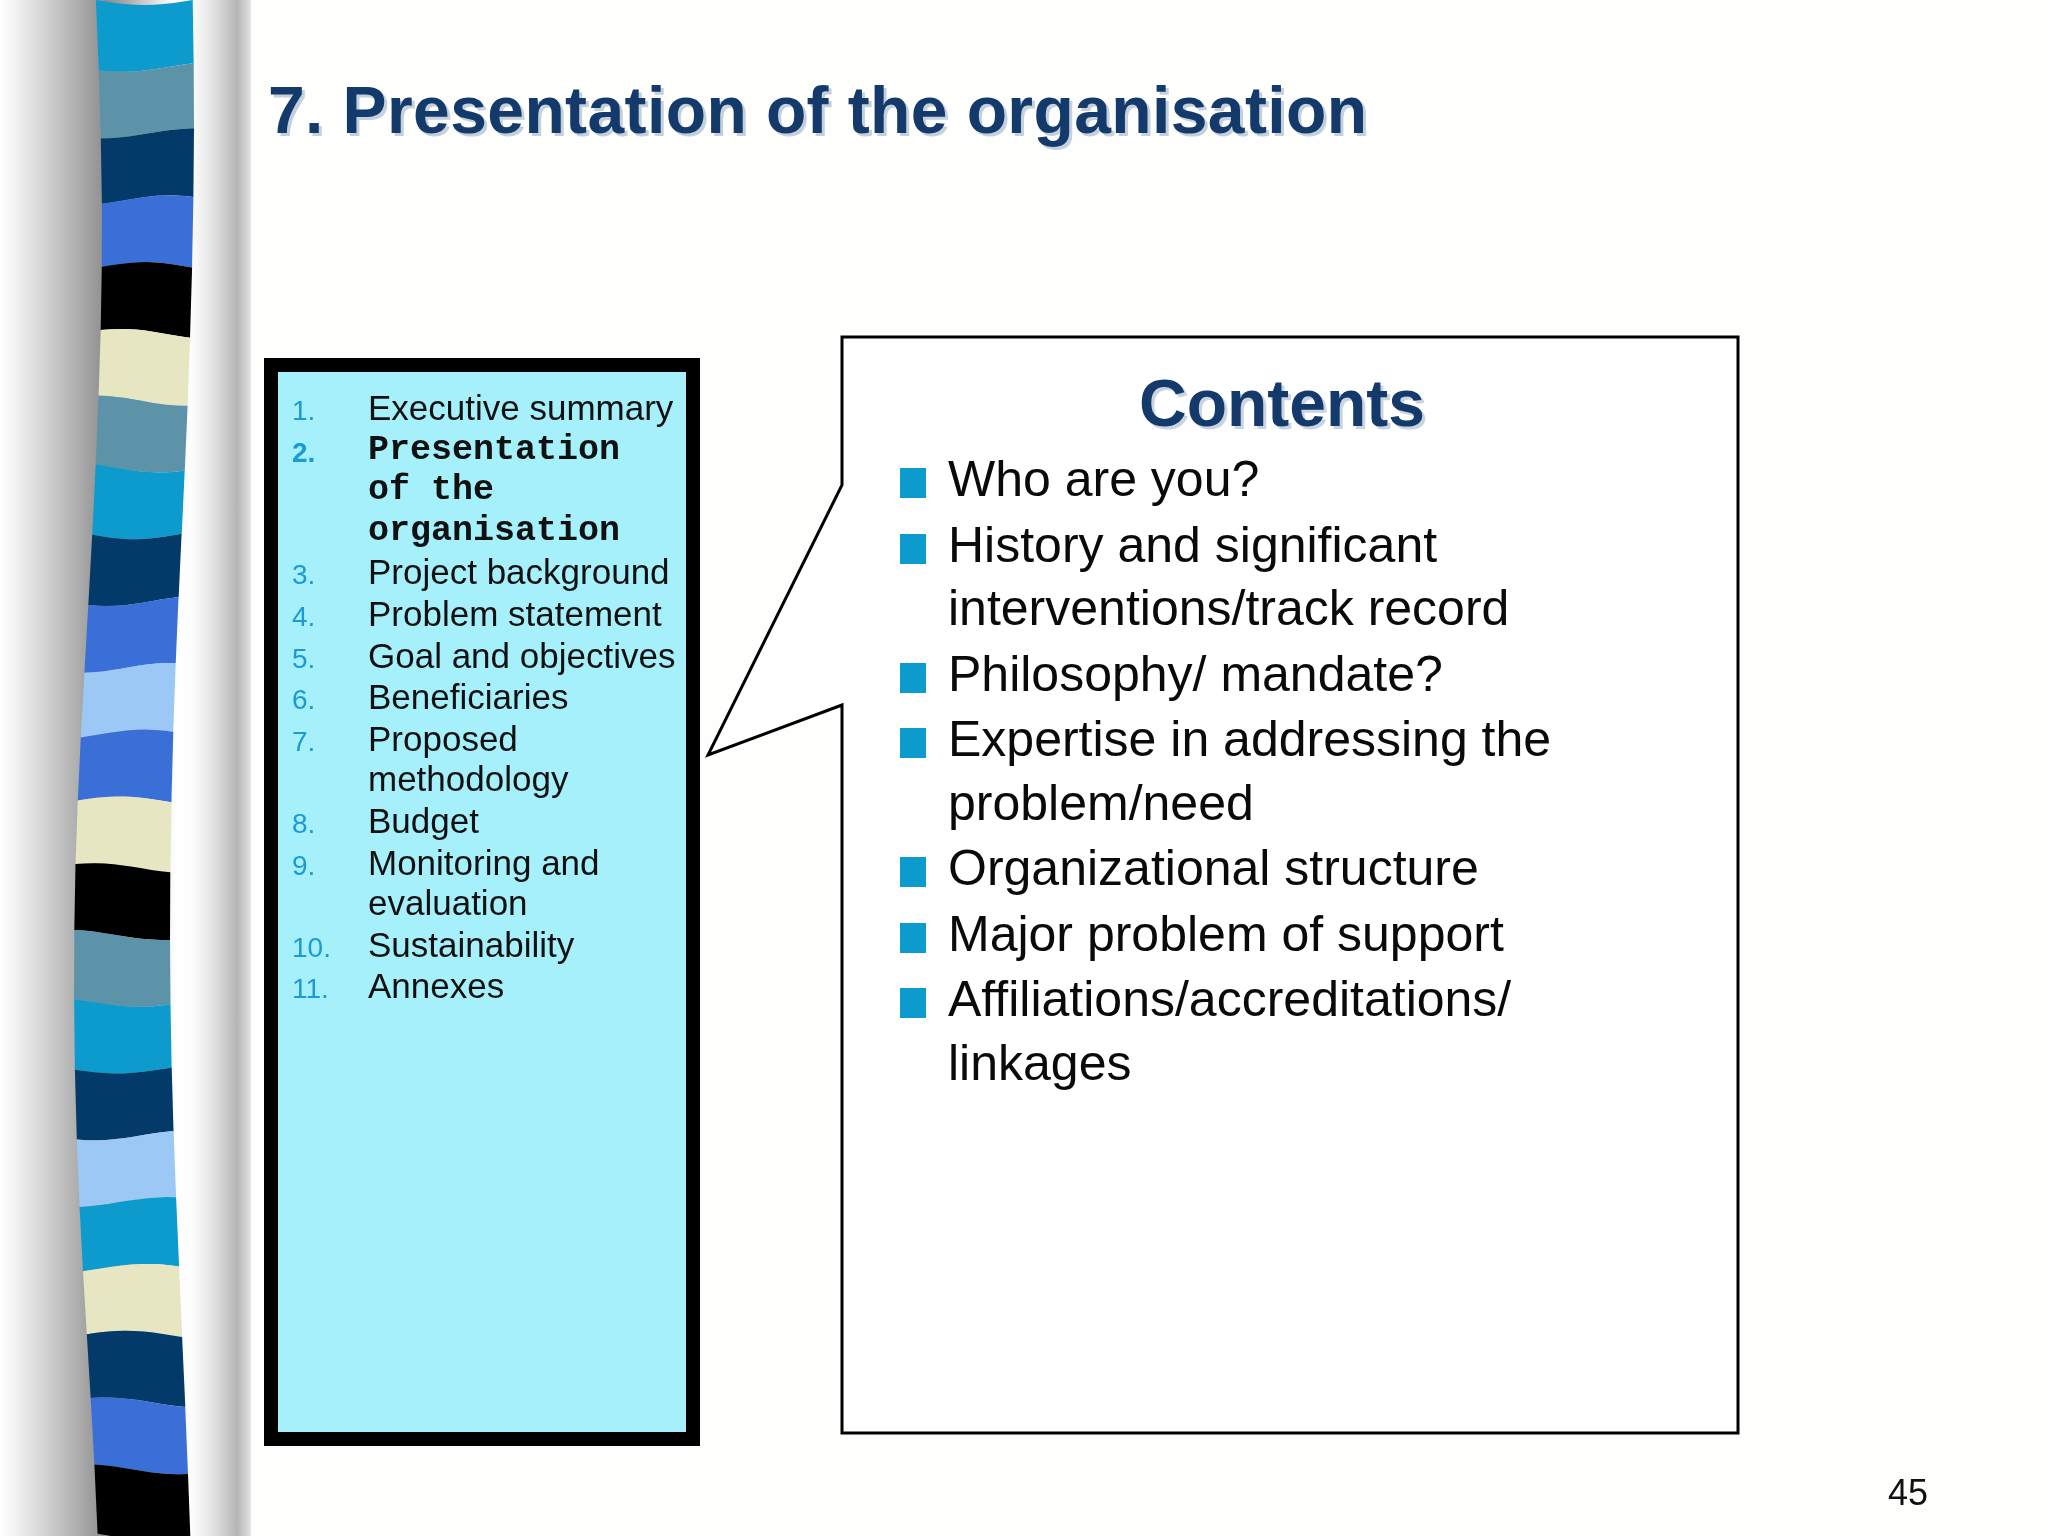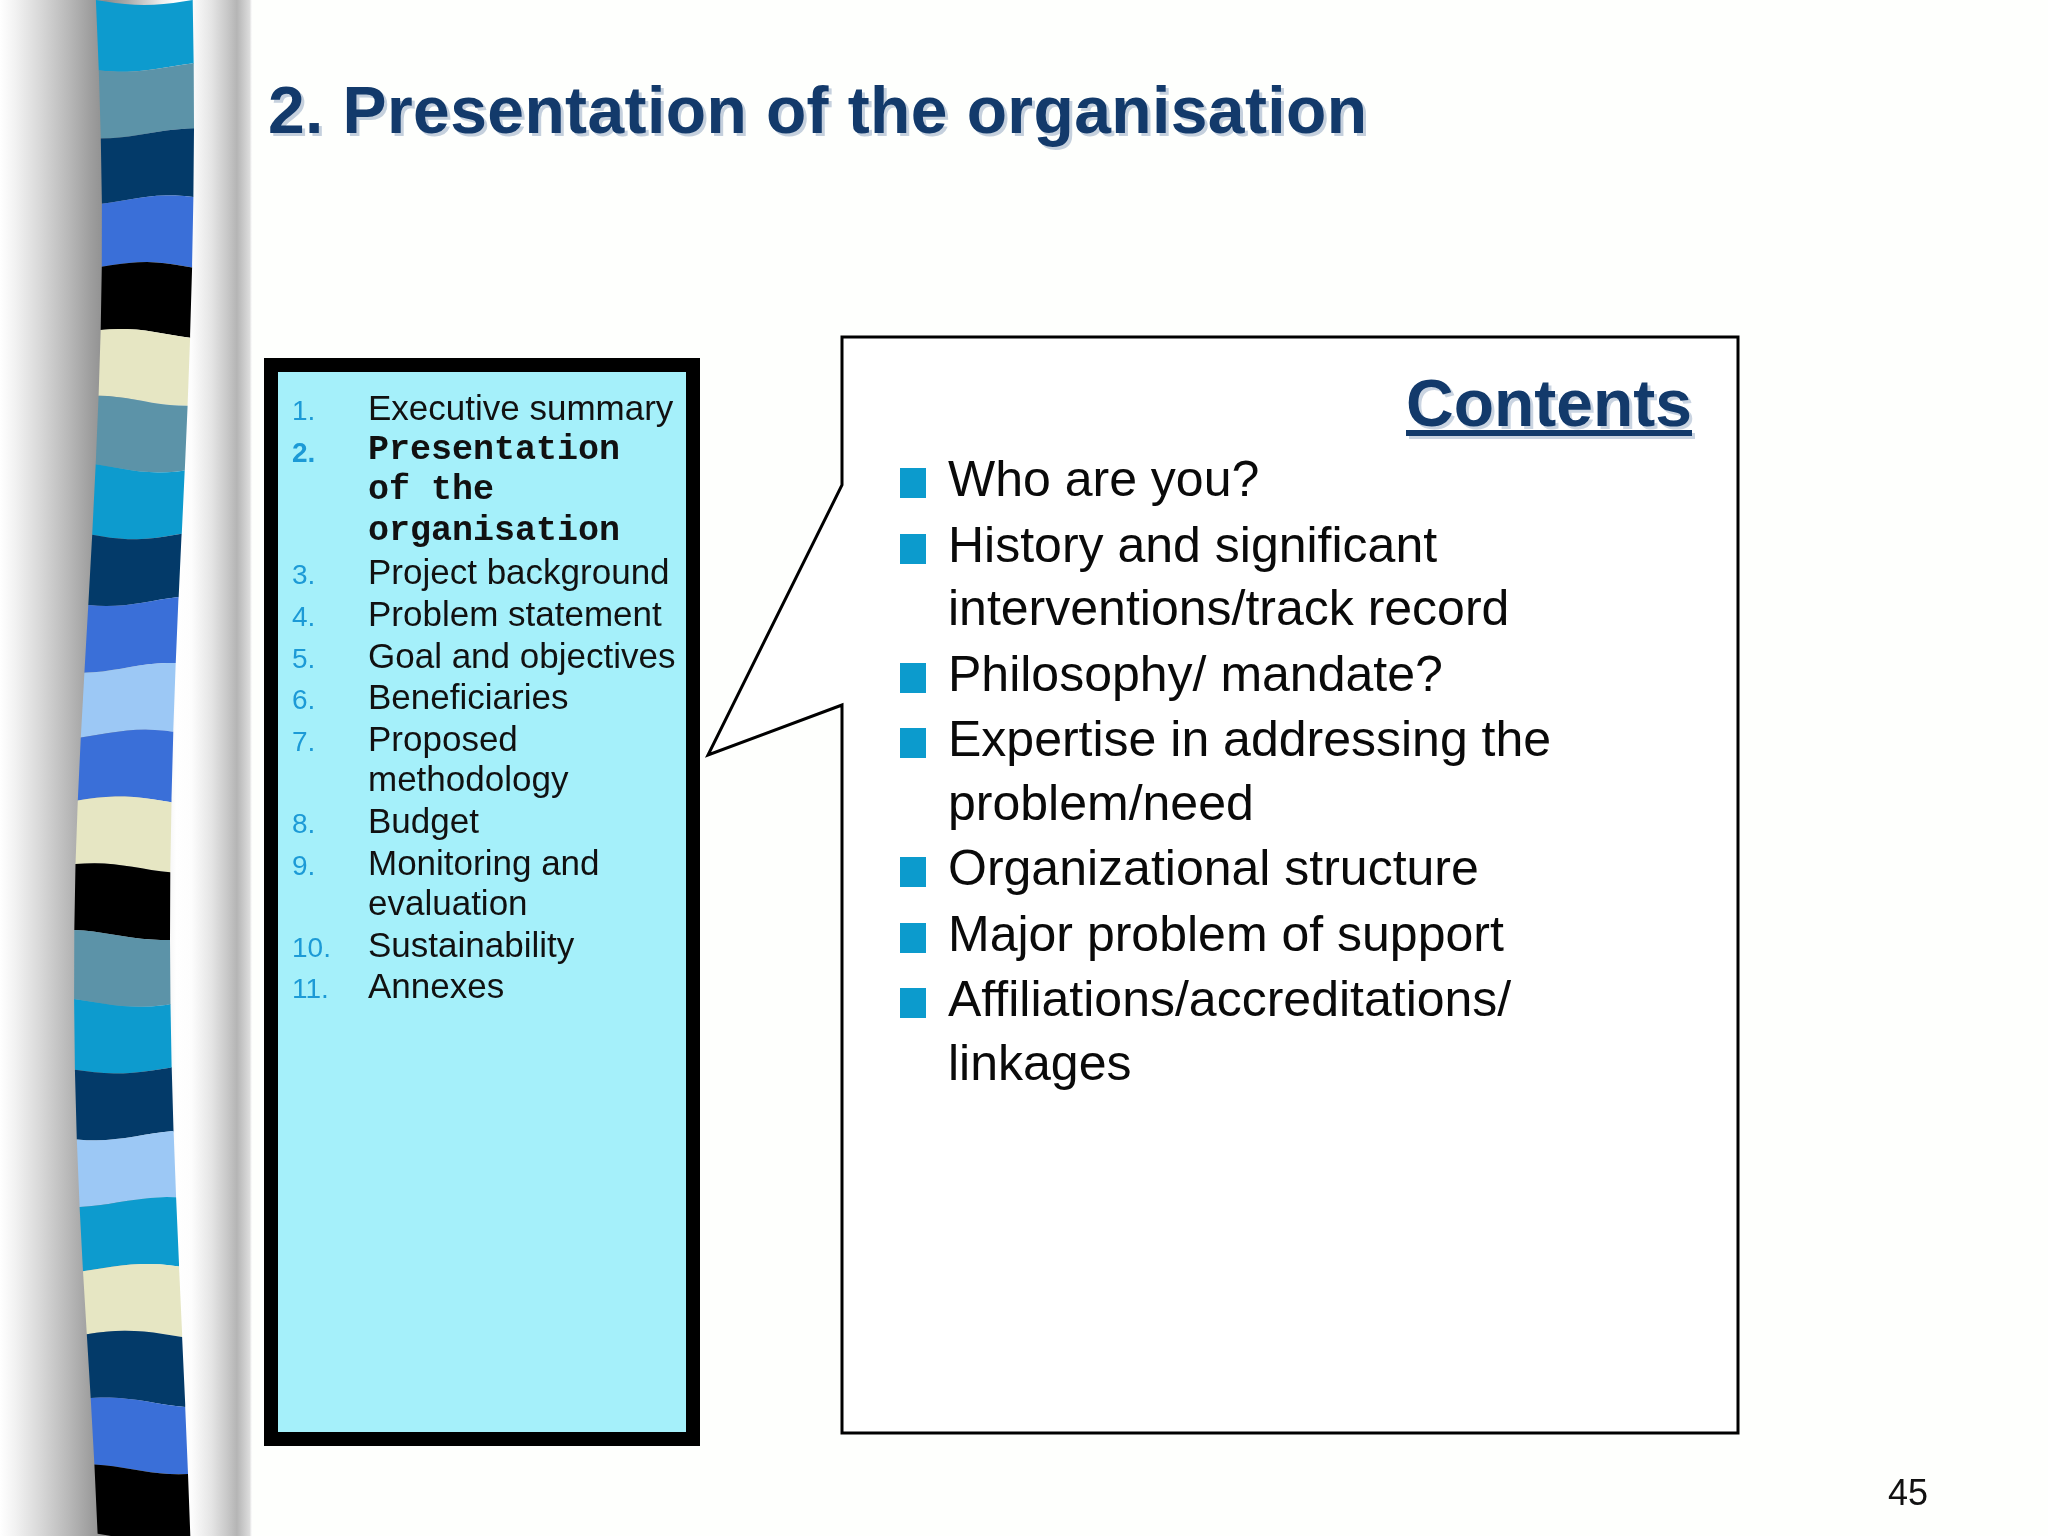--- a/index.html
+++ b/index.html
@@ -122,28 +122,27 @@
   #callout-content {
     position: absolute;
     left: 142px;
     top: 0;
     width: 880px;
     height: 1100px;
     box-sizing: border-box;
     padding: 34px 30px 10px 30px;
   }
   #contents-heading {
-    text-align: right;
+    text-align: center;
     font-size: 66px;
     font-weight: bold;
     color: #133A6B;
     text-shadow: 3px 3px 0 rgba(150,170,195,0.5);
     margin: 0 0 10px 0;
     line-height: 1.05;
-    text-decoration: underline;
   }
   .bullet-row {
     display: flex;
     align-items: flex-start;
     margin-bottom: 2px;
     margin-left: 28px;
   }
   .bullet-sq {
     flex: 0 0 auto;
     width: 26px;
@@ -193,21 +192,21 @@
       <polygon points="74.9,1069.7 84.6,1071.1 94.3,1072.3 104.0,1073.1 113.6,1073.5 123.3,1073.4 133.0,1072.8 142.7,1071.8 152.4,1070.4 162.0,1068.9 171.7,1067.4 173.6,1134.1 173.6,1131.0 164.0,1132.0 154.3,1133.3 144.6,1134.8 134.9,1136.4 125.2,1137.9 115.6,1139.1 105.9,1139.9 96.2,1140.3 86.5,1140.2 76.8,1139.6" fill="#033A69"></polygon>
       <polygon points="76.8,1139.6 86.5,1140.2 96.2,1140.3 105.9,1139.9 115.6,1139.1 125.2,1137.9 134.9,1136.4 144.6,1134.8 154.3,1133.3 164.0,1132.0 173.6,1131.0 176.1,1197.8 176.1,1197.3 166.5,1197.1 156.8,1197.4 147.2,1198.2 137.5,1199.4 127.9,1200.8 118.2,1202.3 108.6,1203.9 98.9,1205.2 89.3,1206.3 79.6,1206.9" fill="#9CC8F5"></polygon>
       <polygon points="79.6,1206.9 89.3,1206.3 98.9,1205.2 108.6,1203.9 118.2,1202.3 127.9,1200.8 137.5,1199.4 147.2,1198.2 156.8,1197.4 166.5,1197.1 176.1,1197.3 179.0,1264.0 179.0,1266.4 169.4,1265.2 159.8,1264.3 150.2,1263.9 140.6,1264.0 131.0,1264.5 121.4,1265.5 111.8,1266.8 102.2,1268.3 92.6,1269.8 83.0,1271.3" fill="#0D9BCE"></polygon>
       <polygon points="83.0,1271.3 92.6,1269.8 102.2,1268.3 111.8,1266.8 121.4,1265.5 131.0,1264.5 140.6,1264.0 150.2,1263.9 159.8,1264.3 169.4,1265.2 179.0,1266.4 182.1,1333.2 182.1,1337.1 172.6,1335.5 163.0,1334.0 153.5,1332.6 144.0,1331.5 134.5,1330.9 124.9,1330.7 115.4,1330.9 105.9,1331.7 96.4,1332.8 86.8,1334.2" fill="#E6E6C3"></polygon>
       <polygon points="86.8,1334.2 96.4,1332.8 105.9,1331.7 115.4,1330.9 124.9,1330.7 134.5,1330.9 144.0,1331.5 153.5,1332.6 163.0,1334.0 172.6,1335.5 182.1,1337.1 185.2,1403.9 185.2,1406.9 175.7,1405.9 166.3,1404.7 156.8,1403.2 147.4,1401.6 138.0,1400.1 128.5,1398.9 119.1,1398.0 109.6,1397.5 100.2,1397.5 90.7,1398.0" fill="#033A69"></polygon>
       <polygon points="90.7,1398.0 100.2,1397.5 109.6,1397.5 119.1,1398.0 128.5,1398.9 138.0,1400.1 147.4,1401.6 156.8,1403.2 166.3,1404.7 175.7,1405.9 185.2,1406.9 188.0,1473.7 188.0,1474.0 178.7,1474.2 169.3,1474.0 159.9,1473.3 150.6,1472.2 141.2,1470.8 131.9,1469.3 122.5,1467.7 113.1,1466.3 103.8,1465.2 94.4,1464.5" fill="#3A6FD8"></polygon>
       <polygon points="94.4,1464.5 103.8,1465.2 113.1,1466.3 122.5,1467.7 131.9,1469.3 141.2,1470.8 150.6,1472.2 159.9,1473.3 169.3,1474.0 178.7,1474.2 188.0,1474.0 190.5,1540.7 190.5,1538.2 181.2,1539.5 171.9,1540.4 162.6,1540.9 153.3,1541.0 144.1,1540.5 134.8,1539.6 125.5,1538.4 116.2,1536.9 106.9,1535.3 97.6,1533.8" fill="#000000"></polygon>
     </svg>
 </div>
 
-<div id="slide-title">2. Presentation of the organisation</div>
+<div id="slide-title">7. Presentation of the organisation</div>
 
 <div id="toc-box">
   <div id="toc-list">
       <div class="toc-item">
         <span class="toc-num">1.</span>
         <span class="toc-label">Executive summary</span>
       </div>
       <div class="toc-item active">
         <span class="toc-num">2.</span>
         <span class="toc-label">Presentation of the organisation</span>

